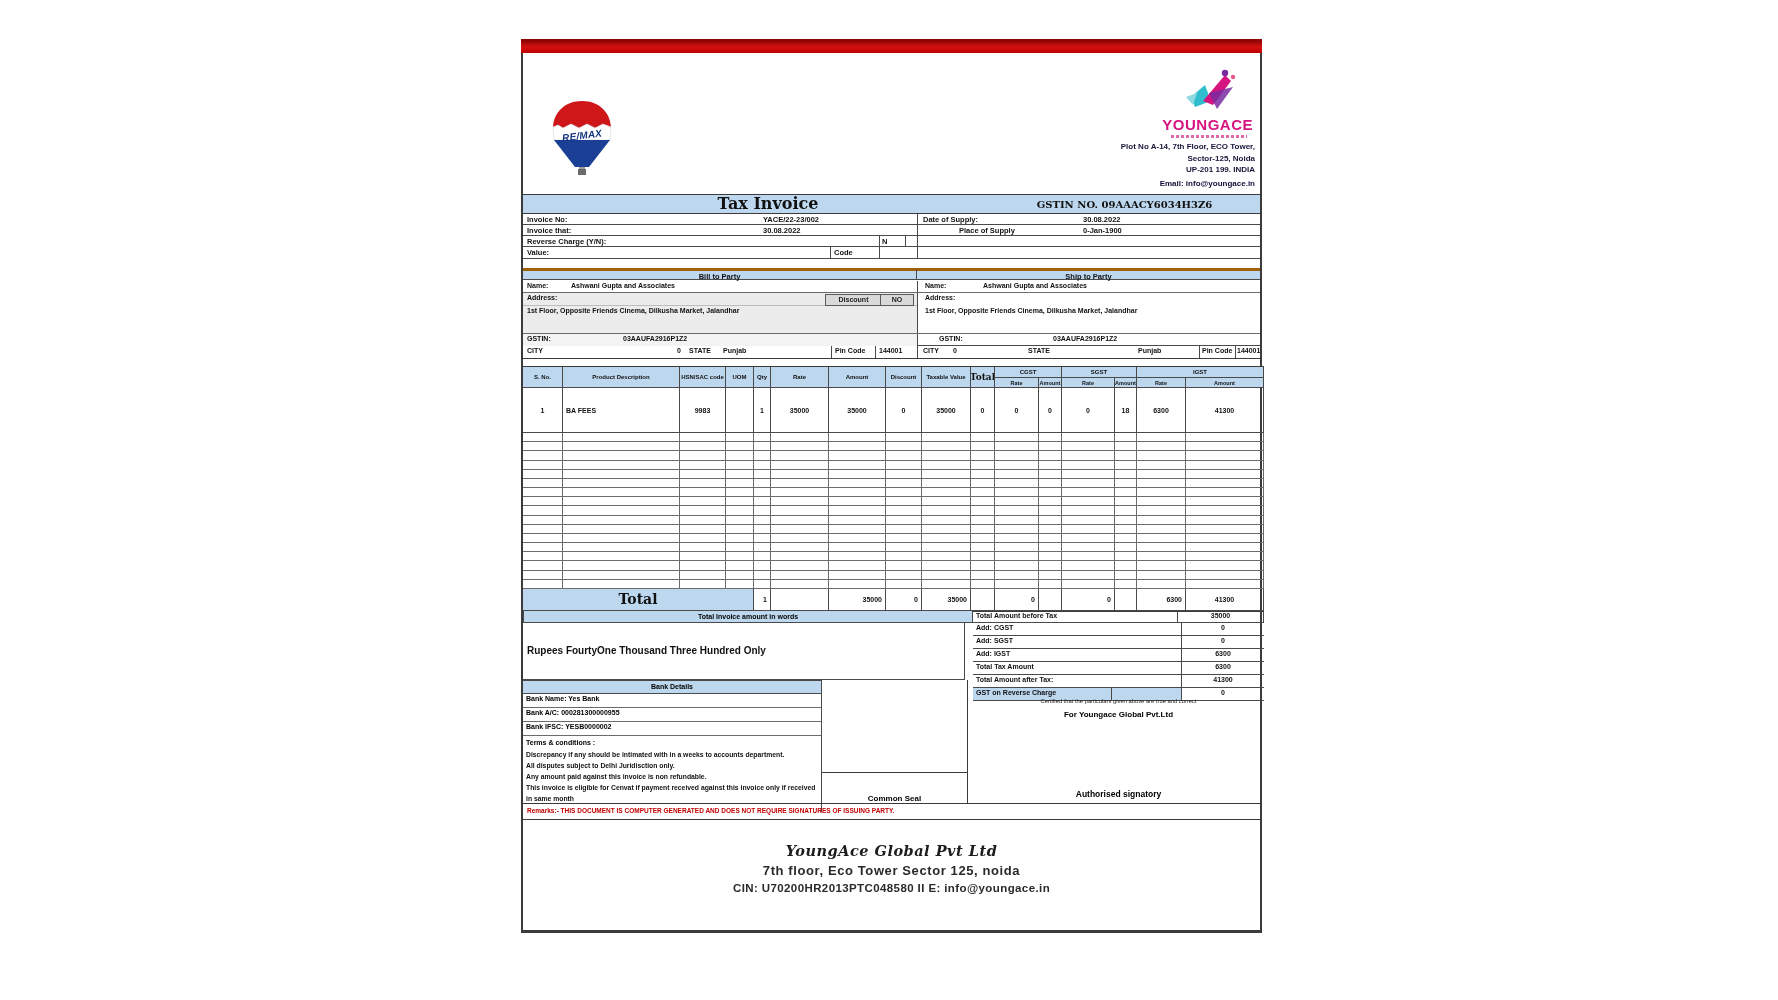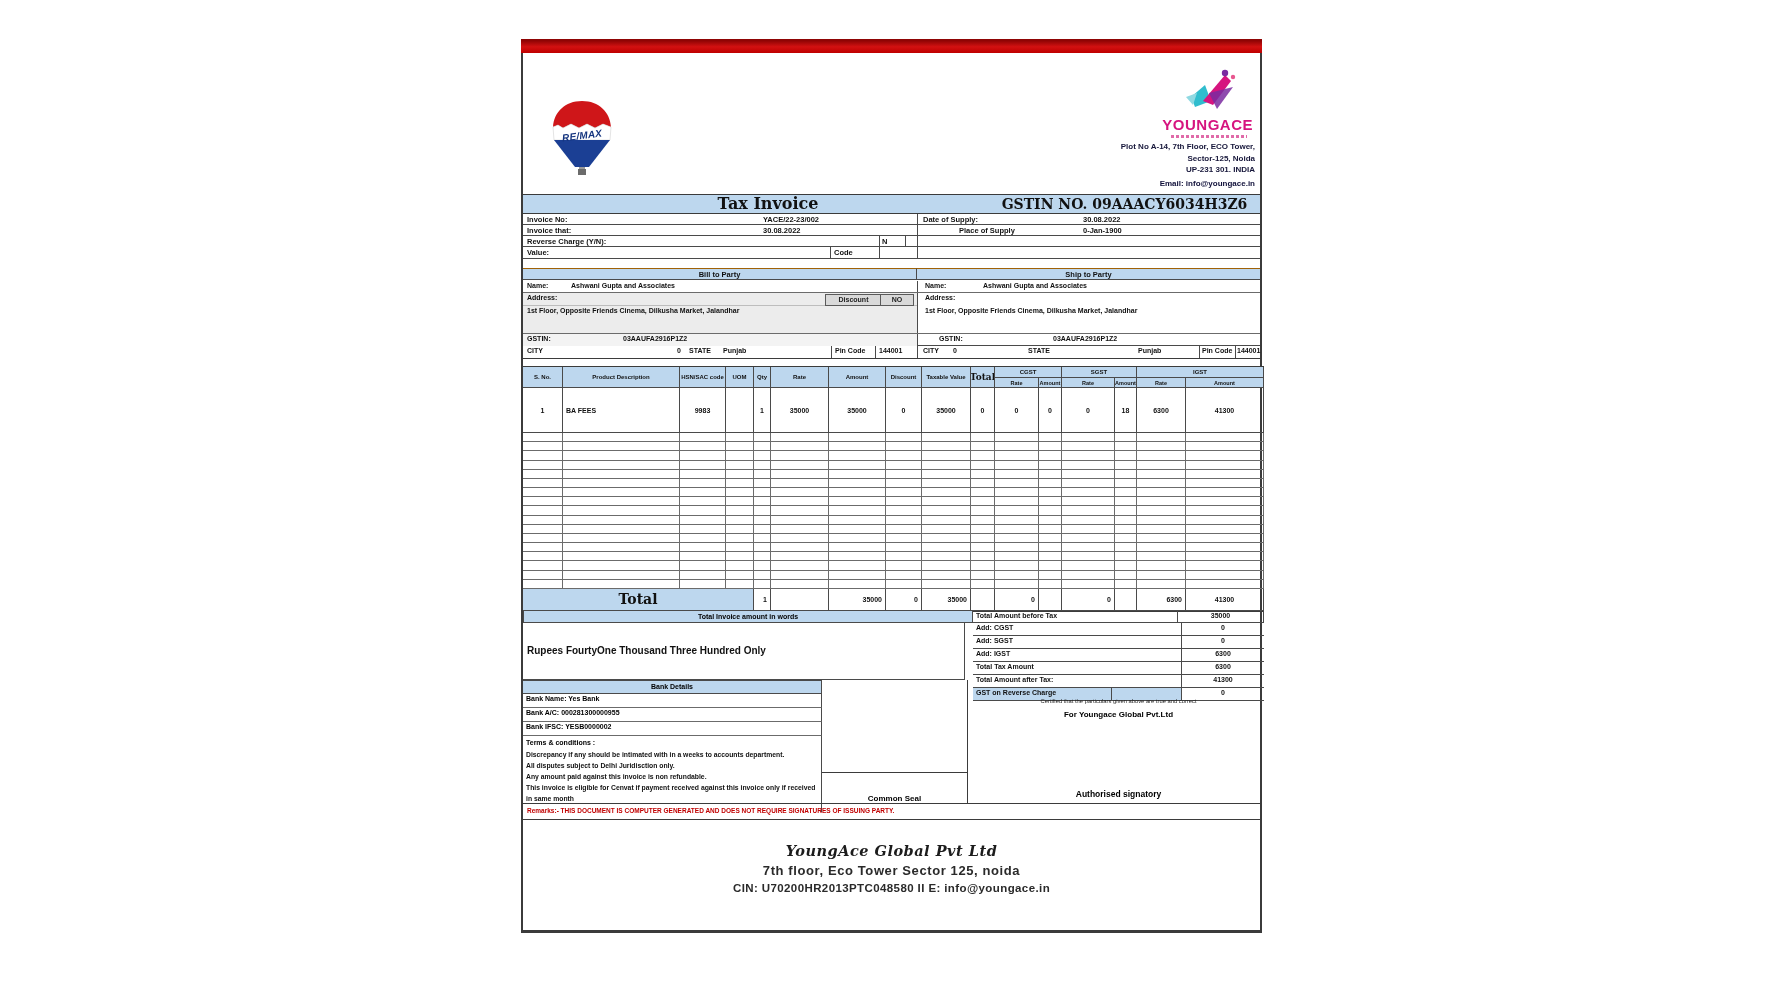--- a/index.html
+++ b/index.html
@@ -18,29 +18,29 @@
   .ya-tag{left:648px;top:82px;width:76px;height:3px;background:repeating-linear-gradient(90deg,#e06aa8 0 3px,transparent 3px 5px);}
   .addr-block{left:380px;right:5px;top:88px;text-align:right;}
   .addr-line{font-size:8px;font-weight:bold;color:#16163a;line-height:11.5px;}
   .email-line{font-size:8px;font-weight:bold;color:#10103a;line-height:12px;margin-top:2px;}
   .orig{font-size:8.5px;font-weight:bold;color:#cc0a0a;line-height:13px;margin-top:2px;}
   
   .titlebar{left:0;right:0;top:155px;height:20px;background:#bdd7ee;border-top:1px solid #3b3b3b;border-bottom:1px solid #3b3b3b;}
   .title{left:60px;width:370px;top:155px;height:17px;line-height:20px;text-align:center;
          font-family:"DejaVu Serif",serif;font-weight:bold;font-size:16px;color:#111;}
   .gstin{left:462px;width:279px;top:155px;height:20px;line-height:21px;text-align:center;
-         font-family:"DejaVu Serif",serif;font-weight:bold;font-size:14px;color:#111;}
+         font-family:"DejaVu Serif",serif;font-weight:bold;font-size:10px;color:#111;}
   
   .drow{left:0;right:0;height:11px;border-bottom:1px solid #4a4a4a;font-size:7.5px;font-weight:bold;color:#111;}
   .dlabel{position:absolute;left:4px;top:1px;}
   .dval{position:absolute;top:1px;}
   .vline{position:absolute;top:0;bottom:0;border-left:1px solid #4a4a4a;}
   .panel-div{left:394px;}
   
-  .pband{height:12px;background:#bdd7ee;border-top:1px solid #a16207;border-bottom:1px solid #4a4a4a;
+  .pband{height:12px;background:#bdd7ee;border-top:3px solid #a16207;border-bottom:1px solid #4a4a4a;
          text-align:center;font-size:7.5px;font-weight:bold;line-height:12px;color:#111;}
   .prow{font-size:7px;font-weight:bold;color:#111;}
   .graybg{background:#ececec;}
   .btn{position:absolute;background:#d9d9d9;border:1px solid #5a5a5a;text-align:center;font-size:7px;font-weight:bold;color:#222;}
   
   .grid{display:grid;grid-template-columns:40px 117px 46px 28px 17px 58px 57px 36px 49px 24px 44px 23px 53px 22px 49px 78px;}
   .cell{border-right:1px solid #4a4a4a;border-bottom:1px solid #4a4a4a;box-sizing:border-box;overflow:hidden;}
   .hc{background:#bdd7ee;font-size:6px;font-weight:bold;color:#111;text-align:center;display:flex;align-items:center;justify-content:center;}
   .h2{grid-row:1/3;}
   .hg{grid-column:span 2;}
@@ -93,21 +93,21 @@
         <circle cx="80" cy="10" r="2.2" fill="#e8578f"></circle>
         <polygon points="33,30 44,26 40,38" fill="#8fd9e2"></polygon>
       </svg>
     </div>
     <div class="abs ya-name">YOUNGACE</div>
     <div class="abs ya-tag"></div>
 
     <div class="abs addr-block">
       <div class="addr-line">Plot No A-14, 7th Floor, ECO Tower,</div>
       <div class="addr-line">Sector-125, Noida</div>
-      <div class="addr-line">UP-231 301. INDIA</div>
+      <div class="addr-line">UP-201 199. INDIA</div>
       <div class="email-line">Email: info@youngace.in</div>
       <div class="orig">Original</div>
     </div>
   </div>
 
   <div class="abs titlebar"></div>
   <div class="abs title">Tax Invoice</div>
   <div class="abs gstin">GSTIN NO. 09AAACY6034H3Z6</div>
 
   <div class="abs drow" style="top:175px;">

